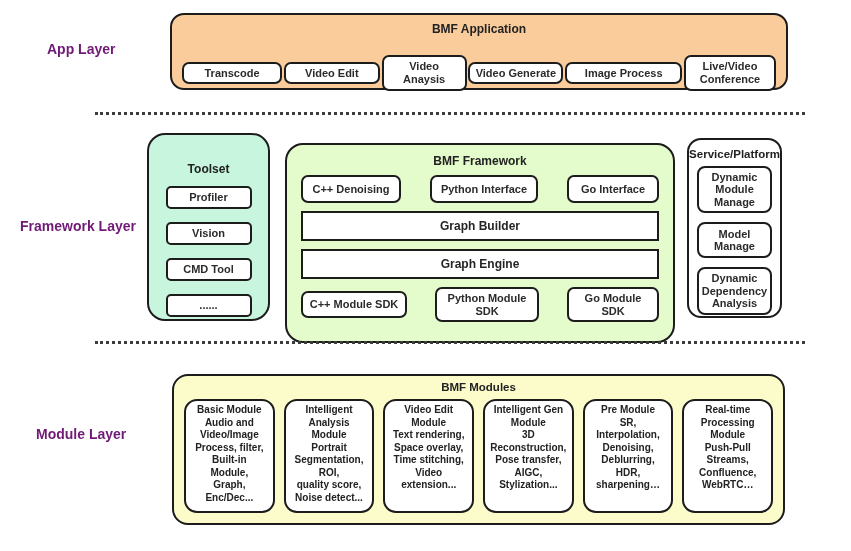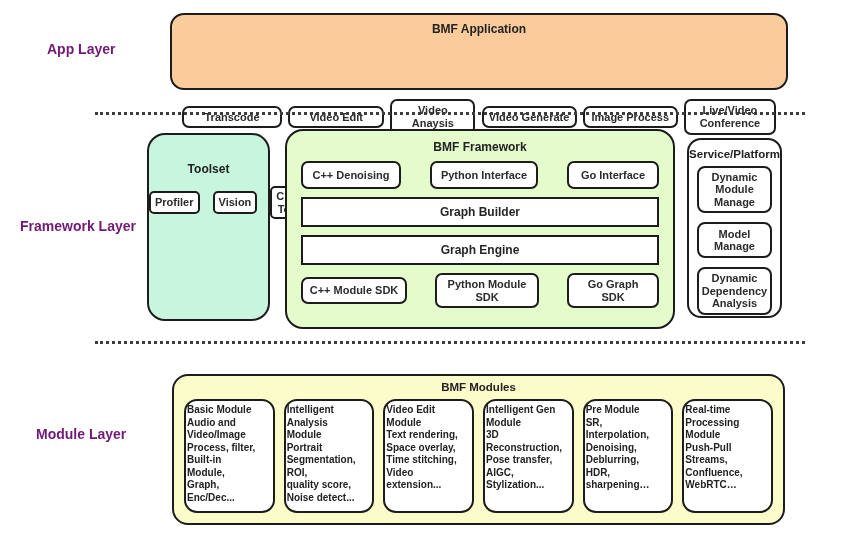--- a/index.html
+++ b/index.html
@@ -15,53 +15,53 @@
 
   .chip { background:#fff; border:2px solid #1c1c1c; border-radius:7px;
           display:flex; align-items:center; justify-content:center;
           font-size:11px; font-weight:600; text-align:center; line-height:1.15;
           white-space:pre-line; color:#2b2b2b; padding:3px 4px; }
 
   
   .app-box { left:170px; top:13px; width:618px; height:77px; border-radius:14px; background:#FBCC9B; }
   .app-box .box-title { padding-top:7px; }
   .app-items { position:absolute; left:10px; right:10px; top:40px; height:36px;
-               display:flex; justify-content:space-between; align-items:center;margin-top:44px; }
+               display:flex; justify-content:space-between; align-items:center; }
 
   
   .toolset-box { left:147px; top:133px; width:123px; height:188px; border-radius:18px; background:#C8F5DE; }
   .toolset-box .box-title { padding-top:11px;margin-top:16px; }
-  .toolset-items { margin-top:10px; display:flex; flex-direction:row; align-items:center; gap:13px; }
+  .toolset-items { margin-top:10px; display:flex; flex-direction:column; align-items:center; gap:13px; }
   .toolset-items .chip { width:86px; min-height:23px; border-radius:5px; padding:2px 4px; }
 
-  .fw-box { left:285px; top:129px; width:390px; height:200px; border-radius:18px; background:#E4FBCB; }
+  .fw-box { left:285px; top:143px; width:390px; height:200px; border-radius:18px; background:#E4FBCB; }
   .fw-box .box-title { padding-top:9px; }
   .fw-row { margin:7px 14px 0; display:flex; justify-content:space-between; align-items:center; }
   .fw-row.sdk { margin-top:8px; }
   .bar { margin:8px 14px 0; height:30px; background:#fff; border:2px solid #1c1c1c; border-radius:0;
          display:flex; align-items:center; justify-content:center; font-size:12px; font-weight:600; }
   .if-1 { width:100px; min-height:28px; } .if-2 { width:108px; min-height:28px; } .if-3 { width:92px; min-height:28px; }
   .sdk-1 { width:106px; min-height:27px; } .sdk-2 { width:104px; min-height:32px; } .sdk-3 { width:92px; min-height:32px; }
 
   .svc-box { left:687px; top:138px; width:95px; height:180px; border-radius:14px; background:#ffffff; }
   .svc-box .box-title { padding-top:8px; font-size:11.5px; }
   .svc-items { margin:6px 8px 8px; display:flex; flex-direction:column; gap:9px; }
   .svc-items .chip { border-radius:8px; font-size:11px; line-height:1.13; }
   .svc-1 { min-height:36px; } .svc-2 { min-height:36px; } .svc-3 { min-height:46px; }
 
   
   .module-box { left:172px; top:374px; width:613px; height:151px; border-radius:16px; background:#FCFCCB; }
   .module-box .box-title { padding-top:5px; font-size:11.5px; }
   .module-items { position:absolute; left:10px; right:10px; top:23px; bottom:10px; display:flex; gap:9px; }
   .module-item { flex:1; background:#fff; border:2px solid #1c1c1c; border-radius:13px;
                  padding:3px 1px; font-size:10px; font-weight:600; line-height:1.25;
-                 white-space:pre-line; color:#222; }
+                 text-align:center; white-space:pre-line; color:#222; }
 
   .app-w1{width:100px;} .app-w2{width:96px;} .app-w3{width:85px;}
-  .app-w4{width:95px;}  .app-w5{width:95px;} .app-w6{width:92px; min-height:36px;}
+  .app-w4{width:95px;}  .app-w5{width:117px;} .app-w6{width:92px; min-height:36px;}
 </style>
 </head>
 <body>
 
 <div class="canvas">
 
   <div class="layer-label" style="left:47px; top:41px;">App Layer</div>
 
   <div class="outer-box app-box">
     <div class="box-title">BMF Application</div>
@@ -96,21 +96,21 @@
       <div class="chip if-1">C++ Denoising</div>
       <div class="chip if-2">Python Interface</div>
       <div class="chip if-3">Go Interface</div>
     </div>
     <div class="bar">Graph Builder</div>
     <div class="bar">Graph Engine</div>
     <div class="fw-row sdk">
       <div class="chip sdk-1">C++ Module SDK</div>
       <div class="chip sdk-2">Python Module
 SDK</div>
-      <div class="chip sdk-3">Go Graph
+      <div class="chip sdk-3">Go Module
 SDK</div>
     </div>
   </div>
 
   <div class="outer-box svc-box">
     <div class="box-title">Service/Platform</div>
     <div class="svc-items">
       <div class="chip svc-1">Dynamic Module
 Manage</div>
       <div class="chip svc-2">Model Manage</div>

